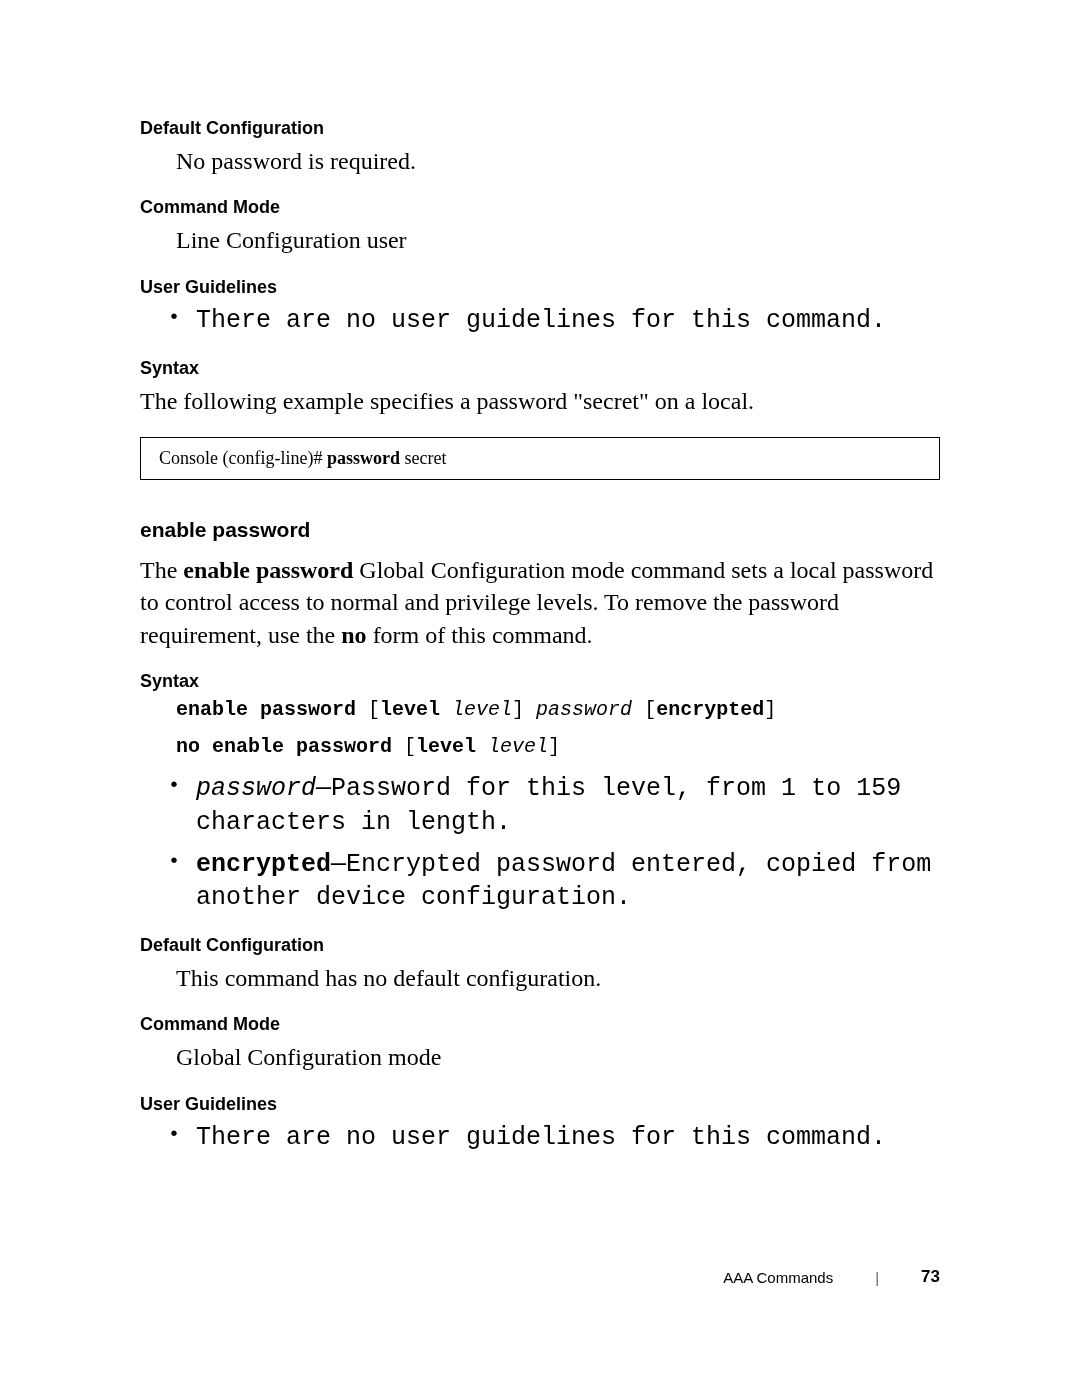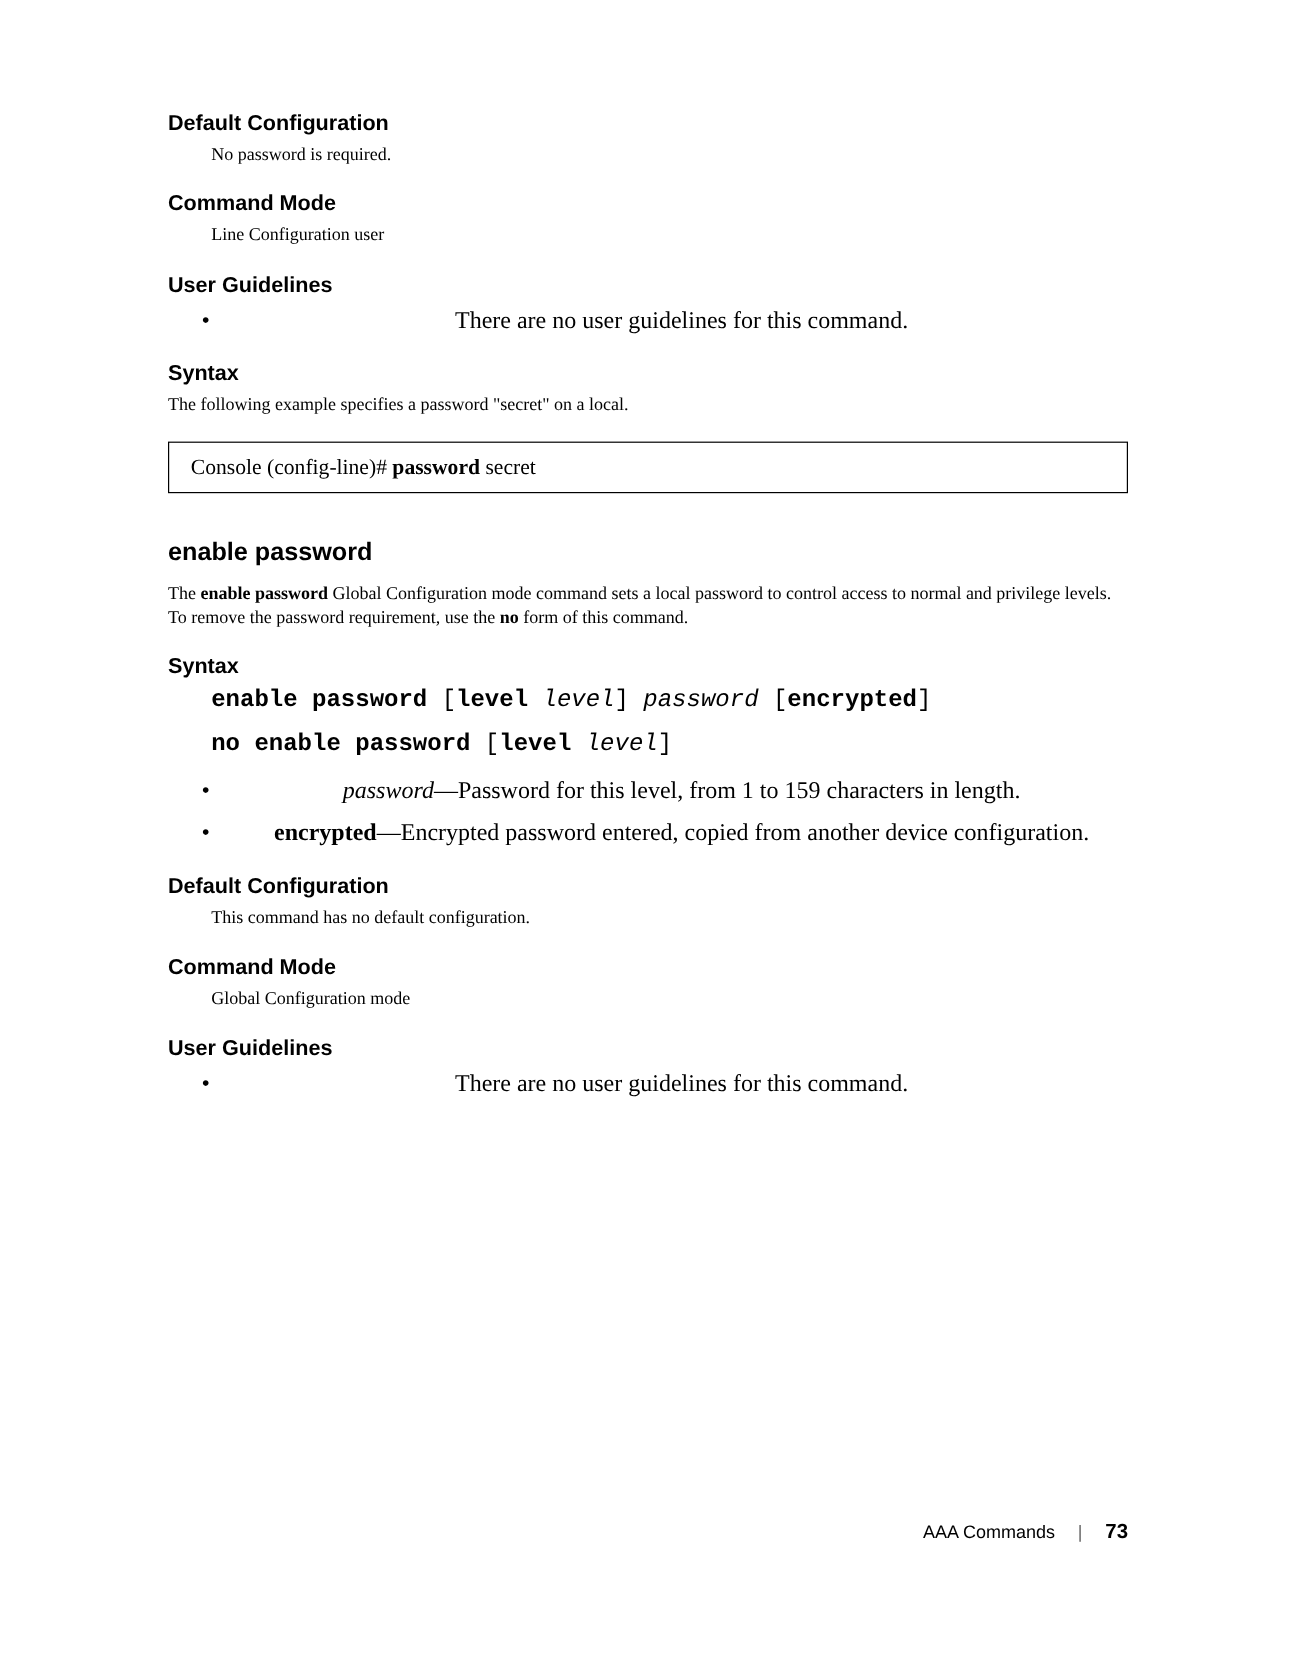--- a/index.html
+++ b/index.html
@@ -11,60 +11,59 @@
   html, body {
     margin: 0;
     padding: 0;
     background: #fff;
   }
   .page {
     position: relative;
     width: 1080px;
     height: 1397px;
     box-sizing: border-box;
-    padding: 92px 140px 0 140px;
+    padding: 118px 140px 0 140px;
     color: var(--fg);
   }
   .sec-head {
     font-family: var(--sans);
     font-weight: 700;
     font-size: 18px;
     margin: 0 0 6px 0;
   }
   .cmd-head {
     font-family: var(--sans);
     font-weight: 700;
     font-size: 21px;
     margin: 38px 0 12px 0;
   }
   .body-text {
     font-family: var(--serif);
-    font-size: 15px;
+    font-size: 24px;
     line-height: 1.35;
     margin: 0 0 20px 0;
   }
   .indent {
     padding-left: 36px;
   }
   .block {
     margin-bottom: 20px;
   }
   ul.bullets {
     list-style: none;
     padding: 0;
     margin: 0 0 20px 0;
   }
   ul.bullets > li {
     position: relative;
     padding-left: 56px;
     margin: 0 0 8px 0;
-    font-family: Liberation Serif, serif;
-    font-size: 20px;
+    font-family: Liberation Mono, monospace;
+    font-size: 25px;
     line-height: 1.35;
-    text-align: center;
   }
   ul.bullets > li::before {
     content: "•";
     position: absolute;
     left: 28px;
     top: 0;
     font-size: 20px;
   }
   .codebox {
     border: 1px solid #000;
@@ -86,21 +85,21 @@
   .b { font-weight: 700; }
   .i { font-style: italic; }
   .footer {
     position: absolute;
     bottom: 110px;
     right: 140px;
     font-family: var(--sans);
     font-size: 15px;
     display: flex;
     align-items: center;
-    gap: 19px;
+    gap: 42px;
   }
   .footer .sep {
     color: #666;
   }
   .footer .pageno {
     font-weight: 700;
     font-size: 17px;
   }
 </style>
 </head>

